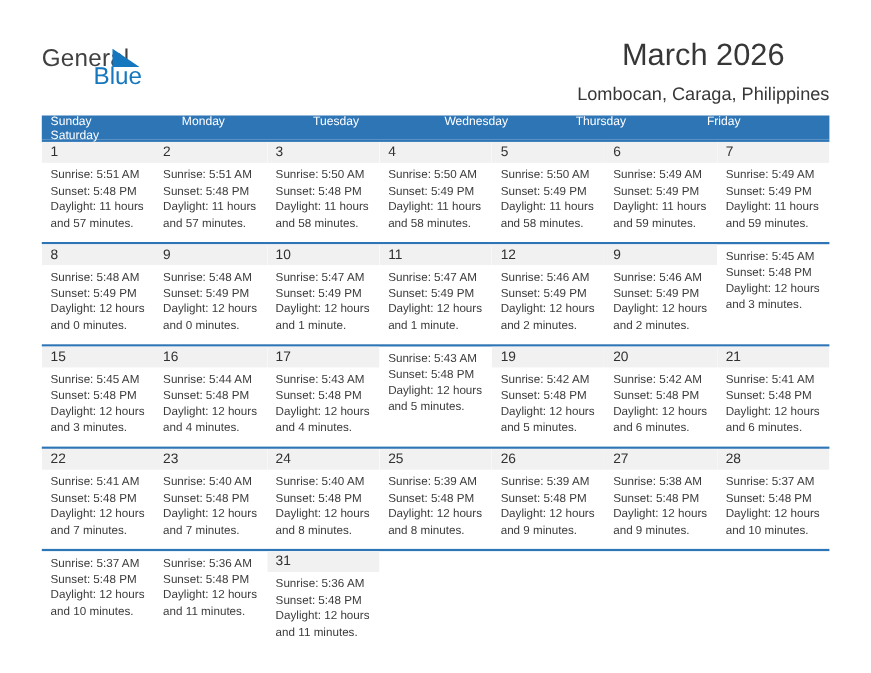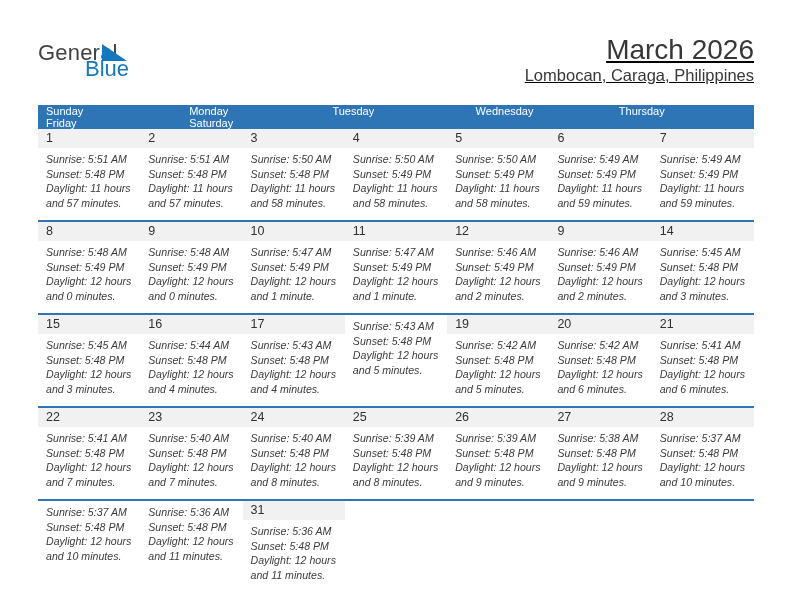--- a/index.html
+++ b/index.html
@@ -22,47 +22,46 @@
     position:absolute; left:64px; top:4px; width:25px; height:17px;
     background:var(--logo-blue);
     clip-path:polygon(0 0, 100% 100%, 0 100%);
   }
   .logo-blue-text {
     font-size:22px; color:var(--logo-blue);
     position:absolute; left:47px; top:16px;
   }
 
   
-  .title-block { position:absolute; right:38px; top:34px; text-align:right;text-decoration:underline; }
+  .title-block { position:absolute; right:38px; top:34px; text-align:center; }
   .month-title { font-size:28px; color:#373737; }
-  .location-subtitle { font-size:16.5px; color:#373737; }
+  .location-subtitle { font-size:16.5px; color:#373737; margin-top:11px; }
 
   
   .calendar { position:absolute; left:38px; right:38px; top:105px; }
   .weekday-header {
-    display:grid; grid-template-columns:repeat(5,1fr);
+    display:grid; grid-template-columns:repeat(6,1fr);
     background:var(--accent); height:22px; align-items:center;
   }
   .weekday-cell { color:#ffffff; font-size:11px; padding-left:8px; }
 
   .week-row {
     display:grid; grid-template-columns:repeat(7,1fr);
     border-top:2px solid var(--accent);
     height:91px;
   }
   .day-cell { overflow:hidden; }
   .day-band {
     background:var(--band); height:19px; box-sizing:border-box;
     font-size:12.5px; color:#303030; padding:2px 0 0 8px;
   }
   .day-details {
     padding:4px 2px 0 8px;
     font-size:10.6px; line-height:14.6px; color:var(--text);
     white-space:nowrap;
-    font-style:italic;
   }
 </style>
 </head>
 <body style="--accent: #2E75B6; --band: #F1F1F1; --text: #3B3B3B; --logo-blue: #1577BE; --logo-dark: #414042;">
 
 <div class="page">
 
   <div class="logo">
     <span class="logo-general">General</span>
     <span class="logo-triangle"></span>
@@ -199,21 +198,20 @@
           <div class="day-cell">
             <div class="day-band">9</div>
             <div class="day-details">
               <div>Sunrise: 5:46 AM</div>
               <div>Sunset: 5:49 PM</div>
               <div>Daylight: 12 hours</div>
               <div>and 2 minutes.</div>
             </div>
           </div>
           <div class="day-cell">
-            <div class="day-band">14</div>
             <div class="day-details">
               <div>Sunrise: 5:45 AM</div>
               <div>Sunset: 5:48 PM</div>
               <div>Daylight: 12 hours</div>
               <div>and 3 minutes.</div>
             </div>
           </div>
         </div>
         <div class="week-row">
           <div class="day-cell">

